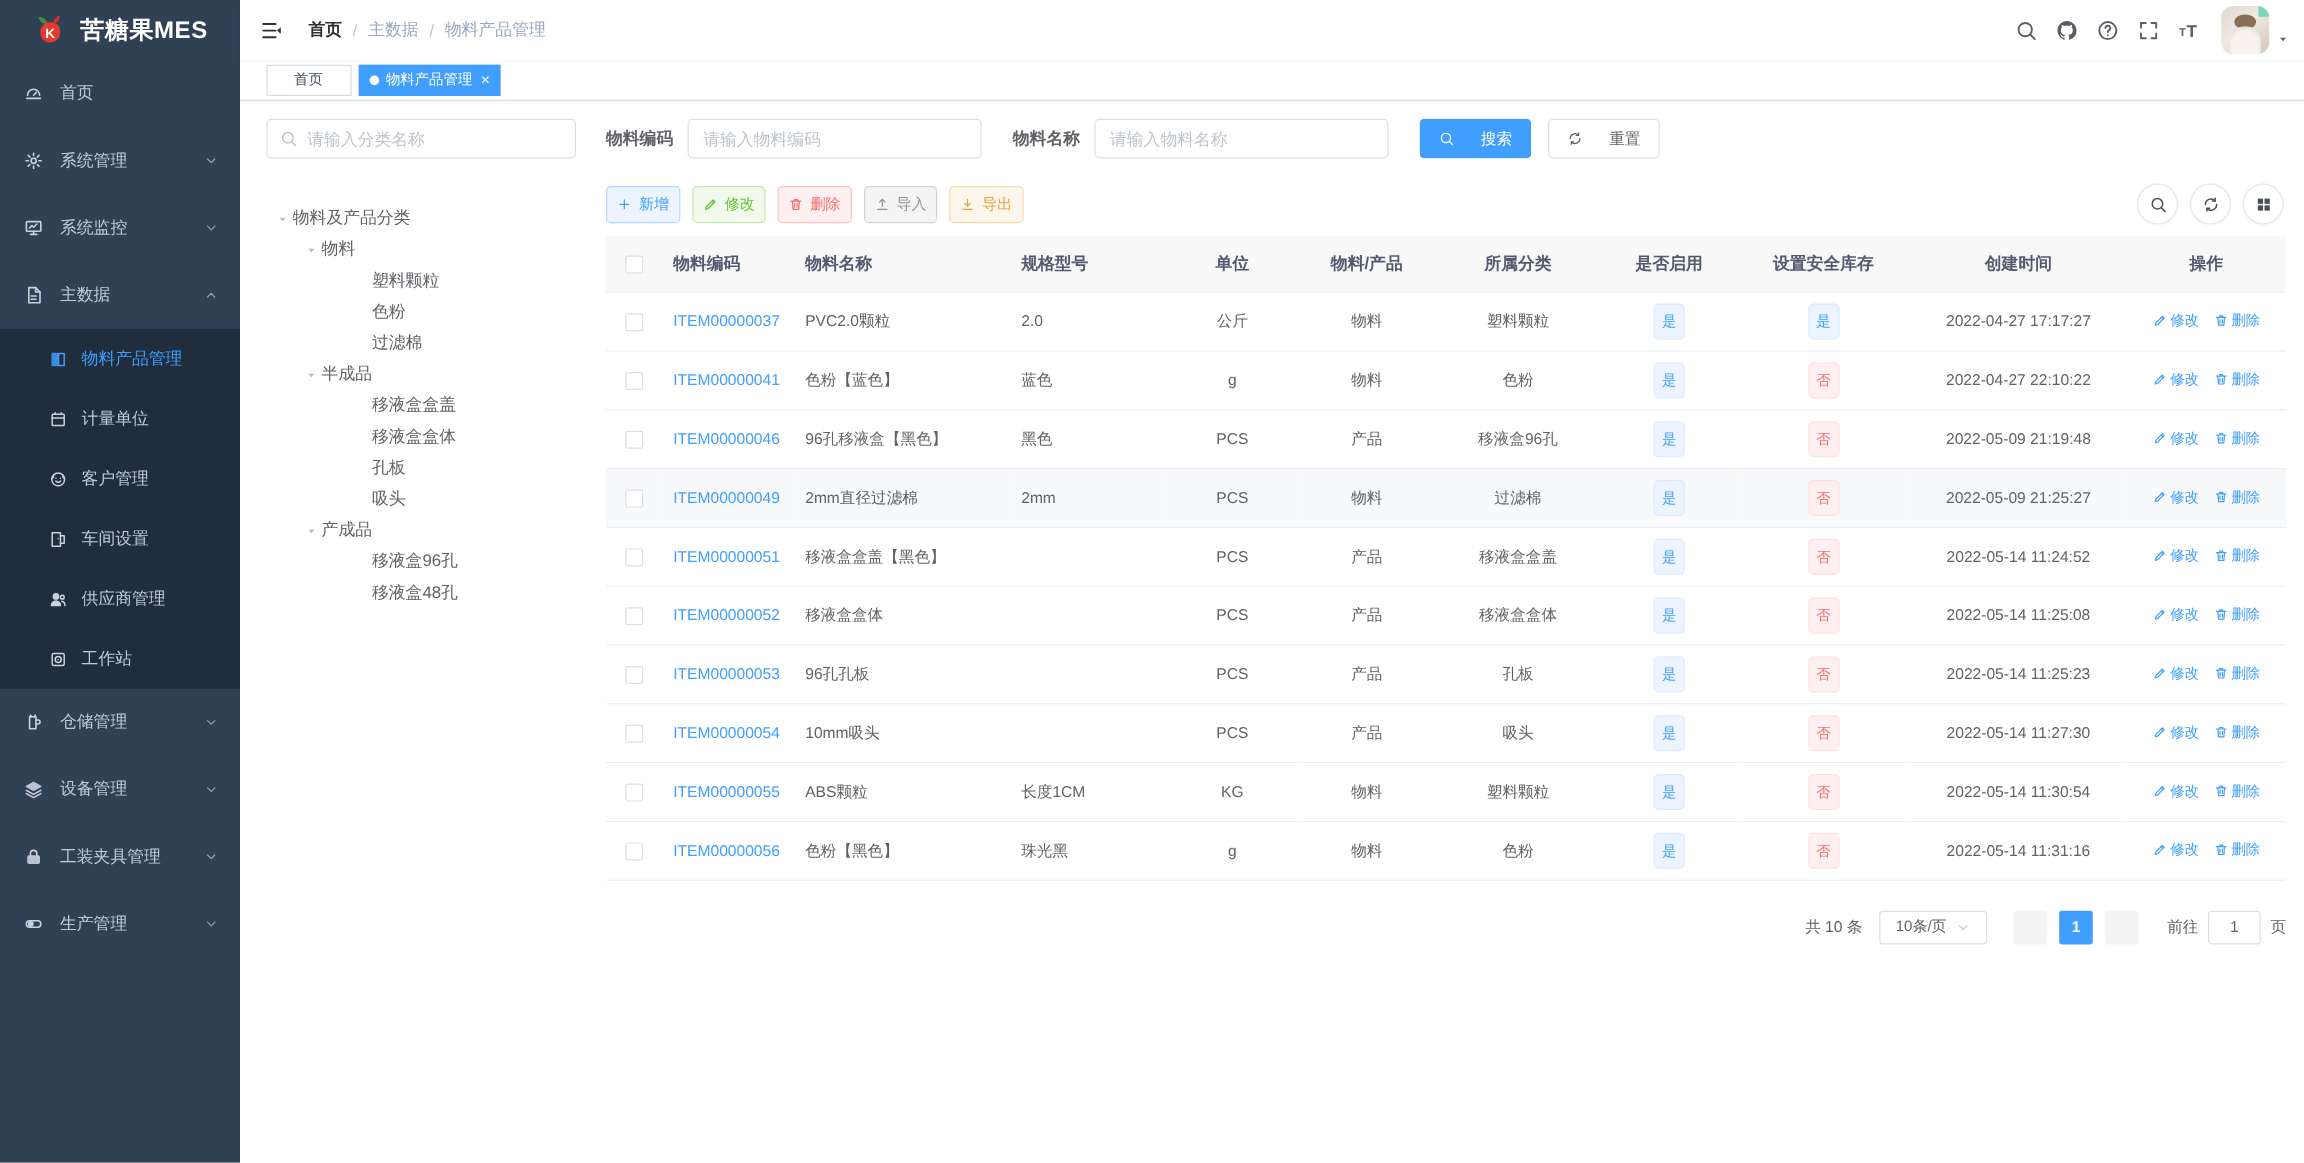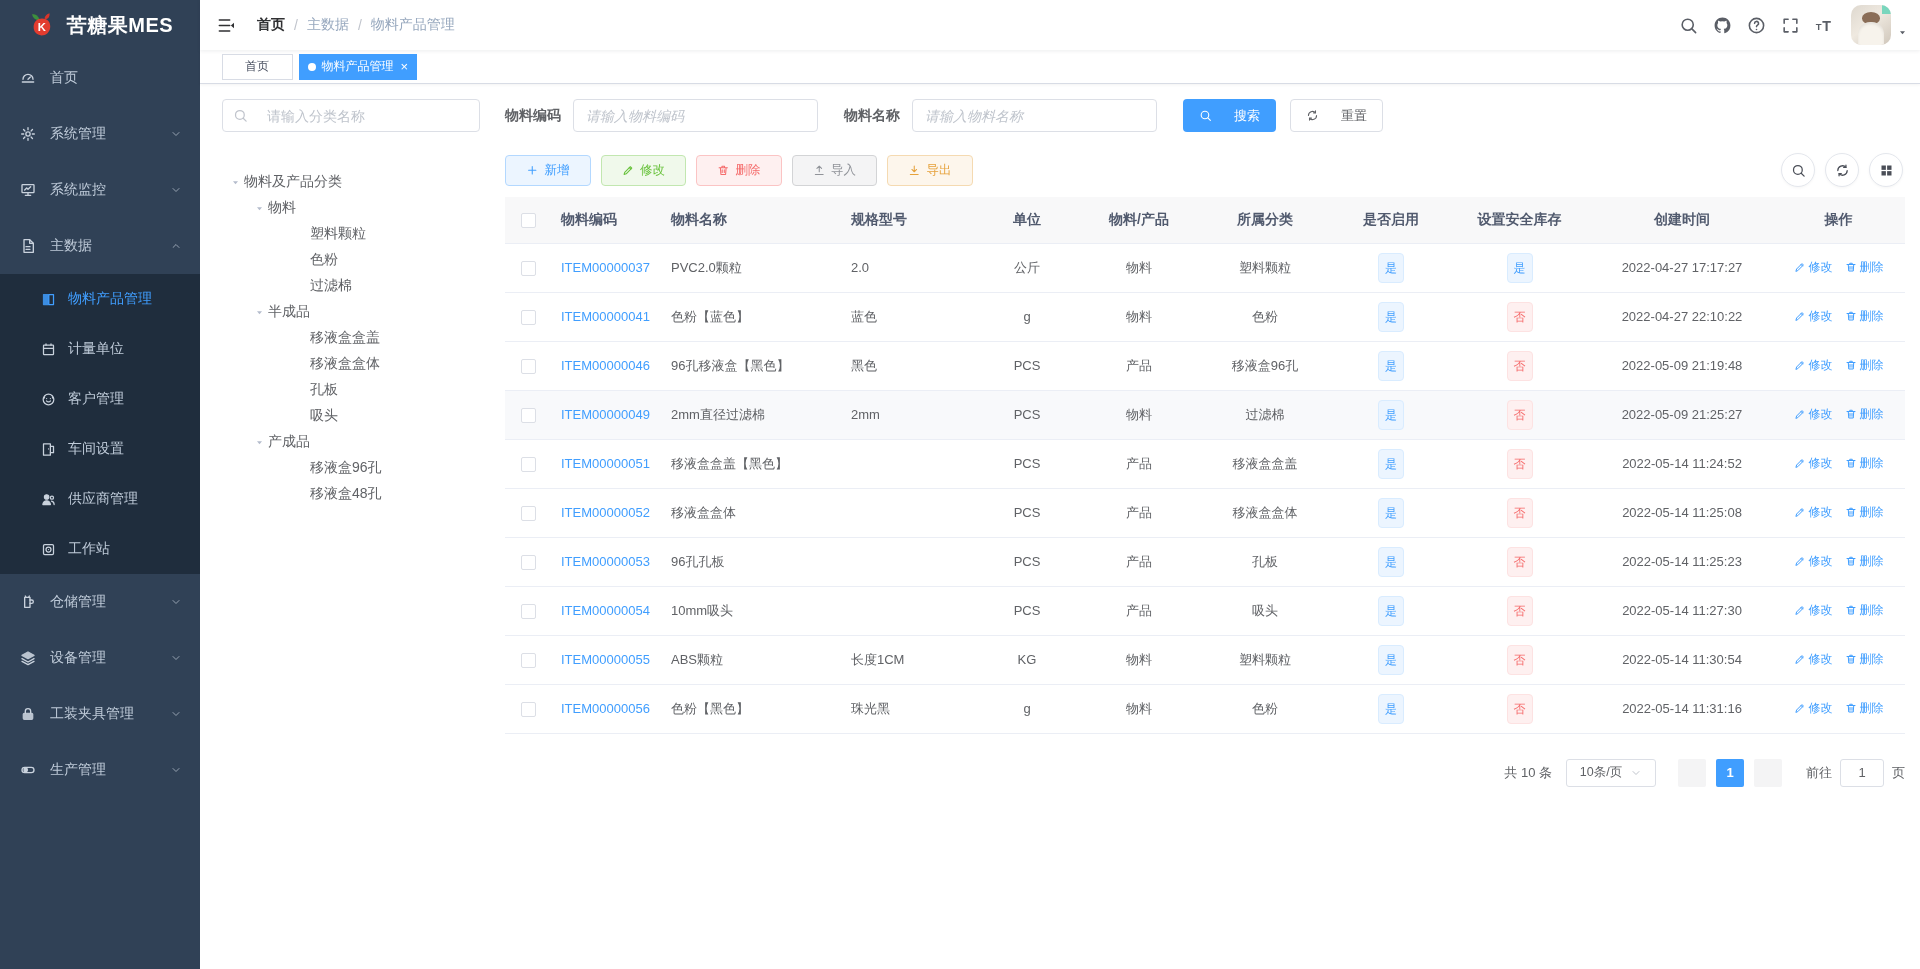--- a/index.html
+++ b/index.html
@@ -44,40 +44,40 @@
 
   .tags-view { height:34px; display:flex; align-items:center; gap:6px; padding:0 22px; background:#fff; border-bottom:1px solid #d8dce5; box-shadow:0 1px 3px rgba(0,0,0,.05); position:relative; z-index:2; }
   .tag-item { height:26px; display:inline-flex; align-items:center; padding:0 8px; font-size:12px; color:#495060; border:1px solid #d8dce5; background:#fff; cursor:pointer; white-space:nowrap; }
   .tag-item.active { background:#409eff; border-color:#409eff; color:#fff; }
   .tag-dot { width:8px; height:8px; border-radius:50%; background:#fff; margin-right:6px; }
   .tag-close { margin-left:7px; font-size:13px; line-height:1; }
 
   
   .app-container { display:flex; padding:15px 15px 0 22px; flex:1; }
   .tree-col { width:258px; flex:none; margin-right:25px; }
-  .tree-search { display:flex; align-items:center; height:33px; border:1px solid #dcdfe6; border-radius:4px; padding:0 10px; gap:19px; color:#c0c4cc; font-size:15px; background:#fff; }
+  .tree-search { display:flex; align-items:center; height:33px; border:1px solid #dcdfe6; border-radius:4px; padding:0 10px; gap:8px; color:#c0c4cc; font-size:15px; background:#fff; }
   .tree-search input { flex:1; font-size:14px; color:#606266; }
   .tree { margin-top:37px; }
   .tree-node { height:26px; display:flex; align-items:center; font-size:14px; color:#606266; cursor:pointer; }
   .tree-node .caret { width:18px; flex:none; color:#b4bccc; font-size:11px; }
   .tree-node.lvl0 { padding-left:4px; }
   .tree-node.lvl1 { padding-left:28px; }
   .tree-node.lvl2 { padding-left:70px; }
 
   .main-col { flex:1; min-width:0; }
   .filter-row { display:flex; align-items:center; }
   .f-label { font-size:14px; font-weight:700; color:#606266; margin-right:12px; white-space:nowrap; }
   .f-input { width:245px; height:33px; border:1px solid #dcdfe6; border-radius:4px; padding:0 12px; font-size:14px; color:#606266; background:#fff; margin-right:26px; }
-  .f-input input { width:100%; height:100%; font-size:14px;font-style:italic; }
+  .f-input input { width:100%; height:100%; font-size:14px; }
   .btn { height:33px; border-radius:4px; font-size:13px; display:inline-flex; align-items:center; gap:22px; padding:0 15px; cursor:pointer; border:1px solid transparent; white-space:nowrap; }
   .btn-primary { background:#409eff; color:#fff; }
   .btn-default { background:#fff; border-color:#dcdfe6; color:#606266; margin-left:14px; }
 
   .toolbar-row { display:flex; align-items:center; margin-top:21px; }
-  .tbtn { height:31px; padding:0 20px; font-size:12.5px; border-radius:4px; display:inline-flex; align-items:center; gap:6px; margin-right:10px; border:1px solid; cursor:pointer; white-space:nowrap; }
+  .tbtn { height:31px; padding:0 8px; font-size:12.5px; border-radius:4px; display:inline-flex; align-items:center; gap:6px; margin-right:10px; border:1px solid; cursor:pointer; white-space:nowrap; }
   .tbtn.primary { color:#409eff; background:#ecf5ff; border-color:#b3d8ff; }
   .tbtn.success { color:#67c23a; background:#f0f9eb; border-color:#c2e7b0; }
   .tbtn.danger  { color:#f56c6c; background:#fef0f0; border-color:#fbc4c4; }
   .tbtn.info    { color:#909399; background:#f4f4f5; border-color:#d3d4d6; }
   .tbtn.warning { color:#e6a23c; background:#fdf6ec; border-color:#f5dab1; }
   .tools { margin-left:auto; display:flex; gap:10px; padding-right:2px; }
   .tool-btn { width:34px; height:34px; border-radius:50%; border:1px solid #e4e7ed; background:#fff; display:flex; align-items:center; justify-content:center; color:#4a4e57; font-size:15px; cursor:pointer; box-shadow:0 1px 3px rgba(0,0,0,.04); }
 
   
   .mtable { width:100%; border-collapse:collapse; table-layout:fixed; margin-top:10px; }

